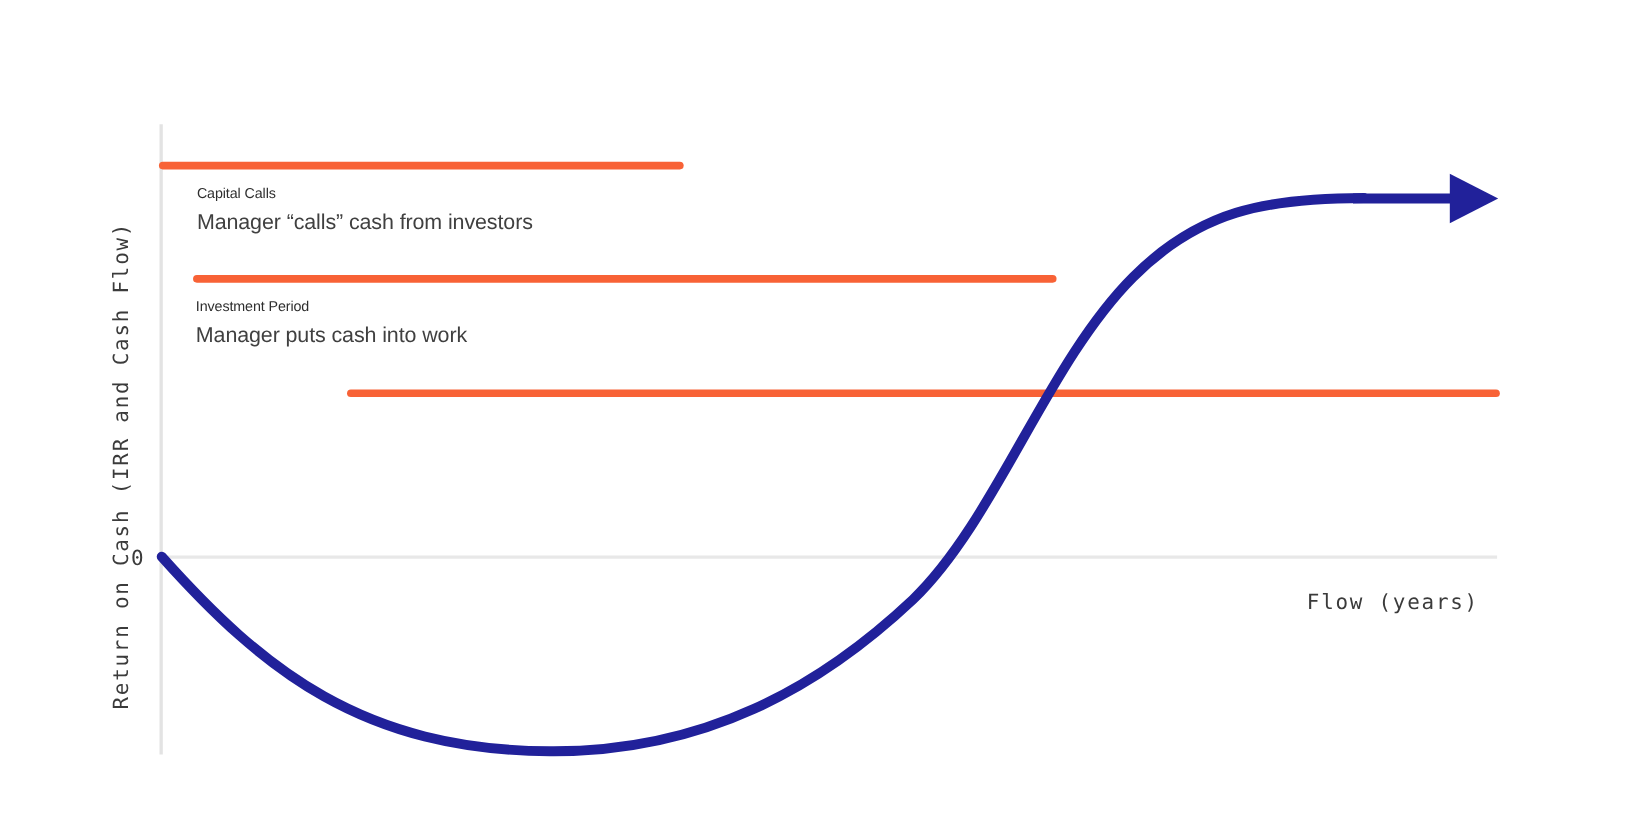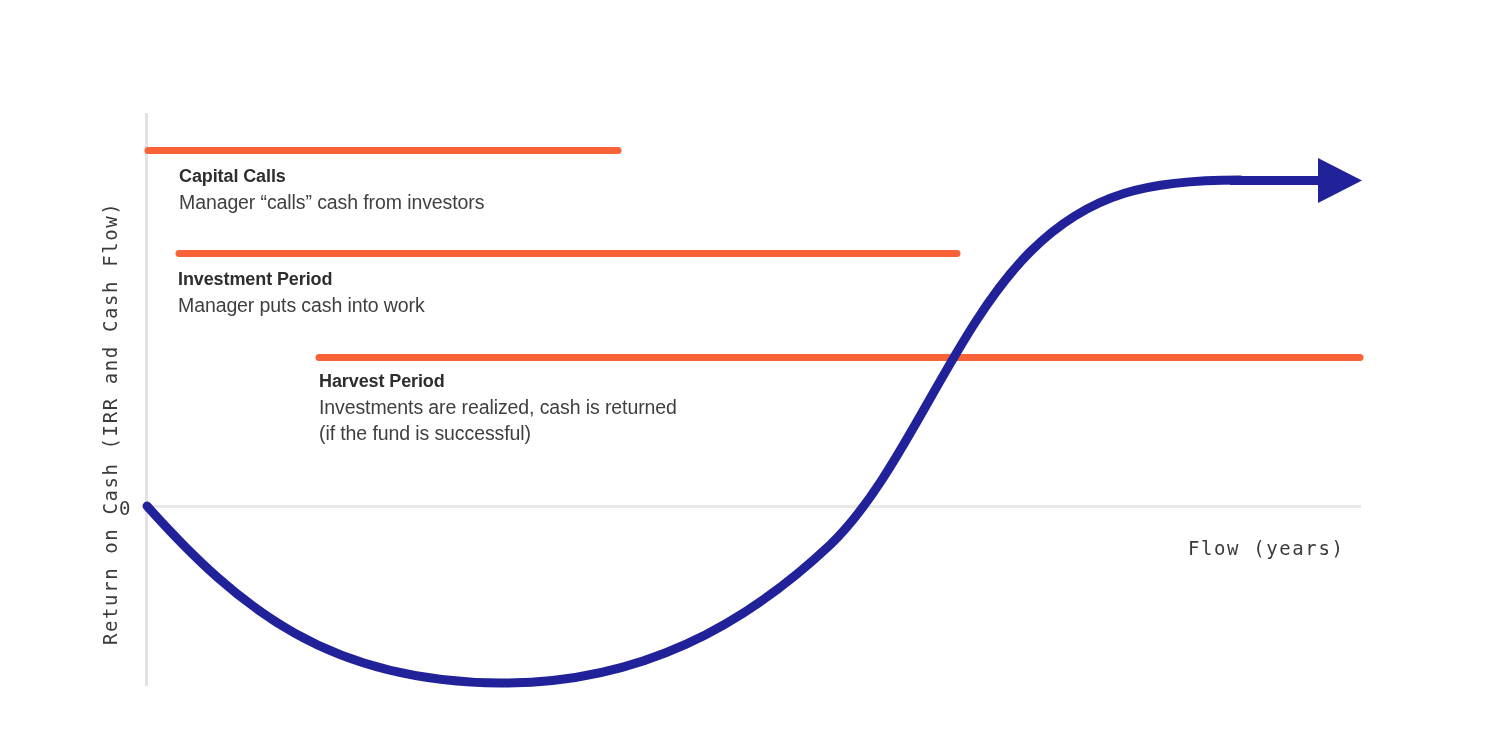--- a/index.html
+++ b/index.html
@@ -60,22 +60,22 @@
     color: #3b3b3b;
   }
 
   
   .annotation {
     position: absolute;
     white-space: nowrap;
   }
   .annotation-title {
     font-family: "Liberation Sans", sans-serif;
-    font-size: 18px;
-    font-weight: bold;
+    font-size: 13px;
+    font-weight: normal;
     color: #2e2e2e;
     line-height: 26px;
     letter-spacing: -0.1px;
   }
   .annotation-desc {
     font-family: "Liberation Sans", sans-serif;
     font-size: 19.5px;
     font-weight: normal;
     color: #404040;
     line-height: 26px;
@@ -125,19 +125,14 @@
   <div class="annotation" id="annotation-capital-calls">
     <div class="annotation-title">Capital Calls</div>
     <div class="annotation-desc">Manager “calls” cash from investors</div>
   </div>
 
   <div class="annotation" id="annotation-investment-period">
     <div class="annotation-title">Investment Period</div>
     <div class="annotation-desc">Manager puts cash into work</div>
   </div>
 
-  <div class="annotation" id="annotation-harvest-period">
-    <div class="annotation-title">Harvest Period</div>
-    <div class="annotation-desc">Investments are realized, cash is returned</div>
-    <div class="annotation-desc">(if the fund is successful)</div>
-  </div>
 
 </div>
 
 </body></html>

